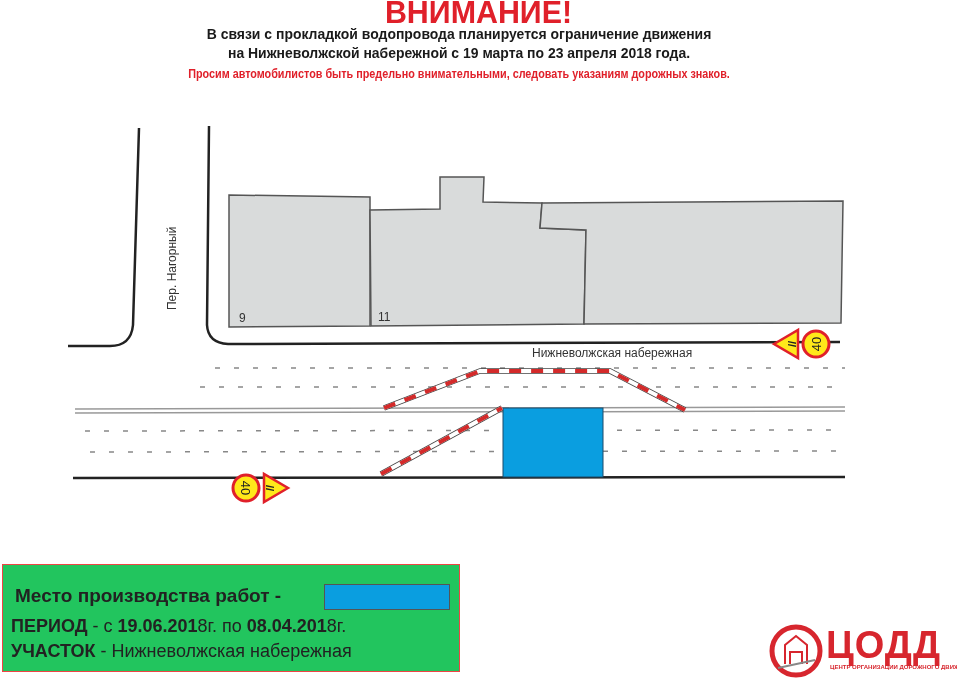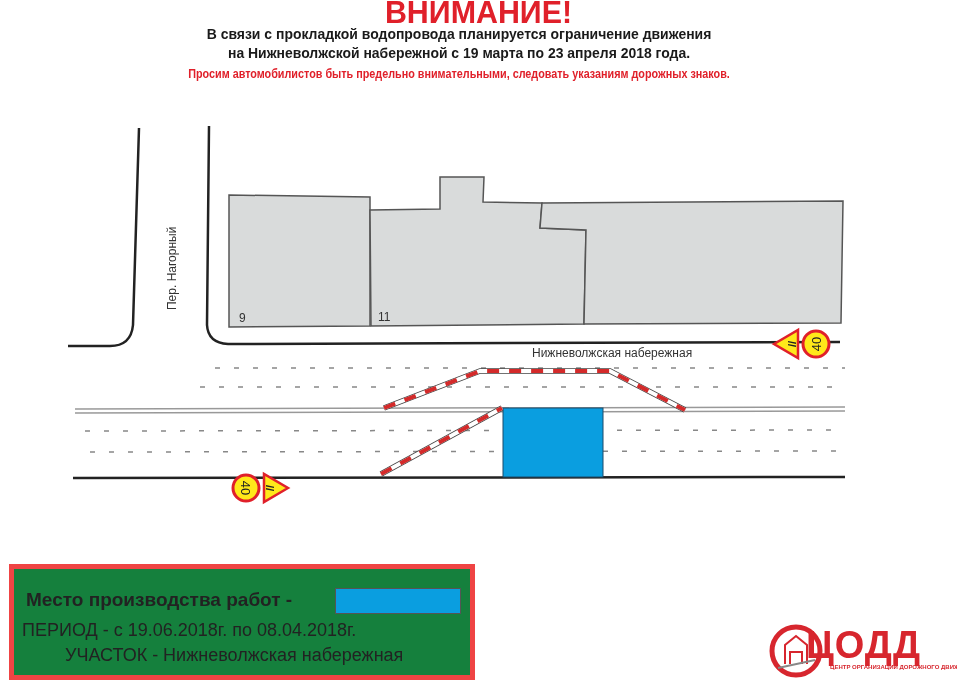--- a/index.html
+++ b/index.html
@@ -4,27 +4,27 @@
 <style>
   html, body { margin:0; padding:0; background:#ffffff; }
   body { width:957px; height:681px; position:relative; overflow:hidden; font-family:"Liberation Sans", sans-serif; }
   .abs { position:absolute; }
   .title { left:0; width:957px; top:-6px; text-align:center; color:#e0202a; font-weight:bold; font-size:32px; letter-spacing:0px; transform:scaleX(0.95); }
   .sub1, .sub2 { left:0; width:1020px; text-align:center; color:#1a1a1a; font-weight:bold; font-size:15.5px; transform:scaleX(0.9); transform-origin:left; }
   .sub1 { top:25px; }
   .sub2 { top:44px; }
   .warn { left:0; width:1020px; top:67px; text-align:center; color:#e0202a; font-weight:bold; font-size:12px; transform:scaleX(0.9); transform-origin:left; }
   .map { left:0; top:0; }
-  .legend { left:9px; top:564px; width:456px; height:106px; border:5px solid #ef4444; background:#15803d; }
+  .legend { left:2px; top:564px; width:456px; height:106px; border:1px solid #ef4444; background:#22c55e; }
   .leg-row1 { left:12px; top:20px; font-size:19px; font-weight:bold; color:#222; }
   .leg-swatch { left:321px; top:19px; width:124px; height:24px; border:1px solid #555; }
   .leg-row2 { left:8px; top:51px; font-size:18px; color:#222; }
-  .leg-row3 { left:8px; top:76px; font-size:18px; color:#222;margin-left:43px; }
-  .leg-row2 b, .leg-row3 b { font-weight:normal;text-align:center; }
-  .logo-text { left:806px; top:624px; font-size:38px; font-weight:bold; color:#d7262e; letter-spacing:1px; }
+  .leg-row3 { left:8px; top:76px; font-size:18px; color:#222; }
+  .leg-row2 b, .leg-row3 b { font-weight:bold;text-align:center; }
+  .logo-text { left:826px; top:624px; font-size:38px; font-weight:bold; color:#d7262e; letter-spacing:1px; }
   .logo-sub { left:830px; top:664px; font-size:6px; font-weight:bold; color:#d7262e; white-space:nowrap; }
 </style>
 </head>
 <body>
 
 <div class="abs title">ВНИМАНИЕ!</div>
 <div class="abs sub1">В связи с прокладкой водопровода планируется ограничение движения</div>
 <div class="abs sub2">на  Нижневолжской набережной с 19 марта по 23 апреля 2018 года.</div>
 <div class="abs warn">Просим автомобилистов быть предельно внимательными, следовать указаниям дорожных знаков.</div>
 

